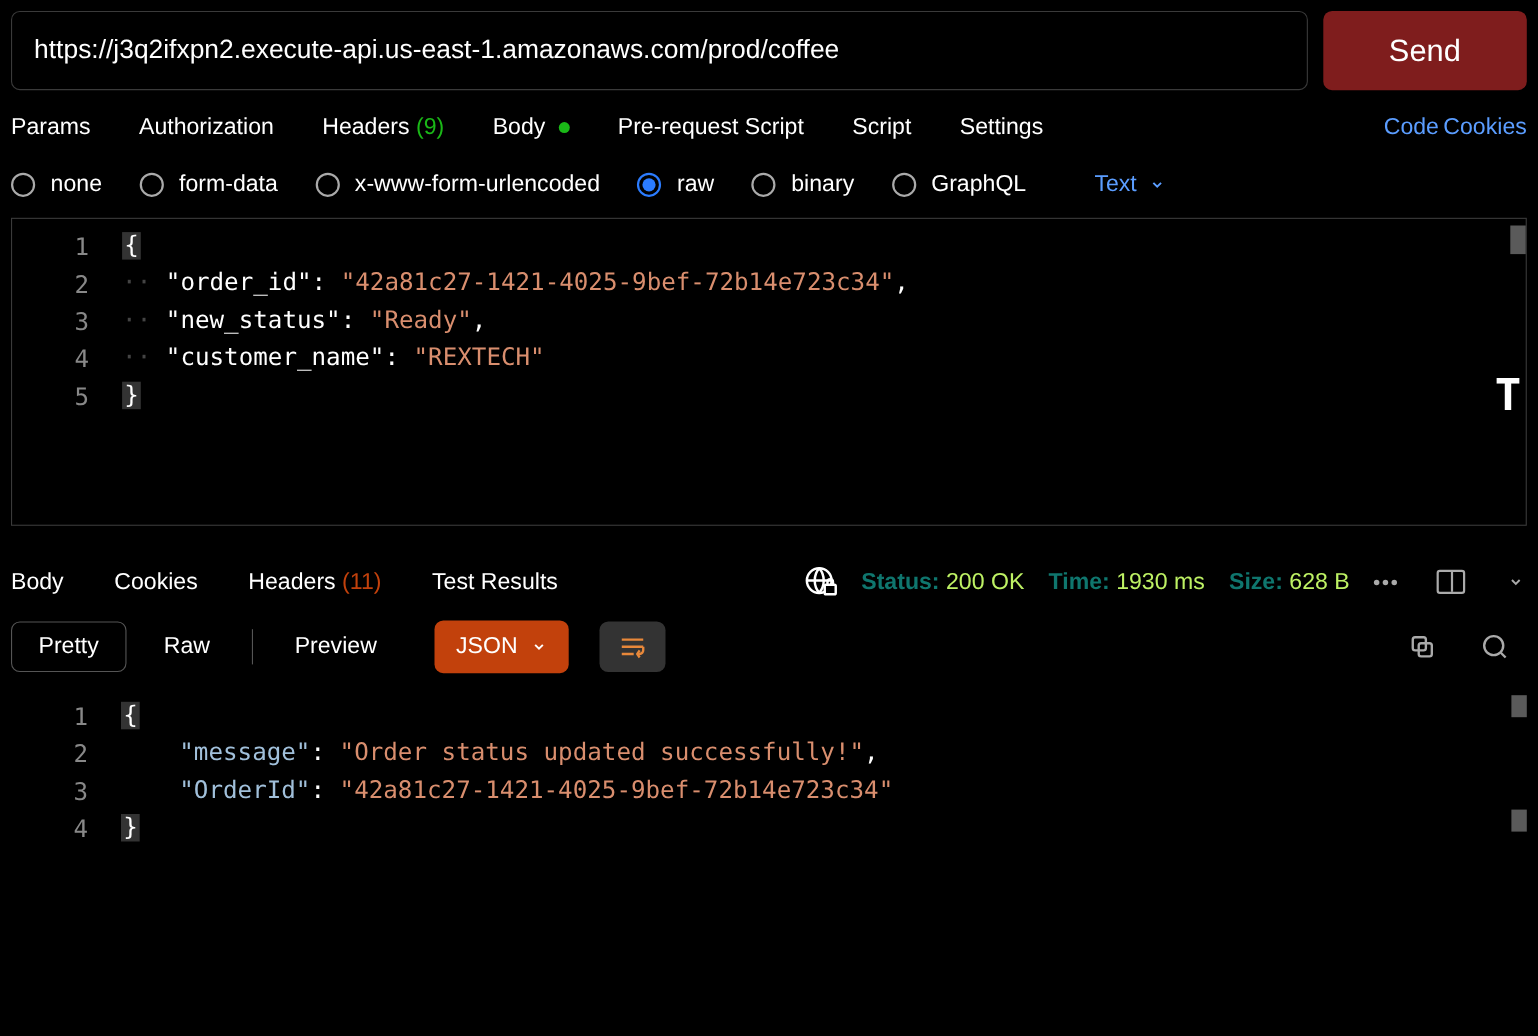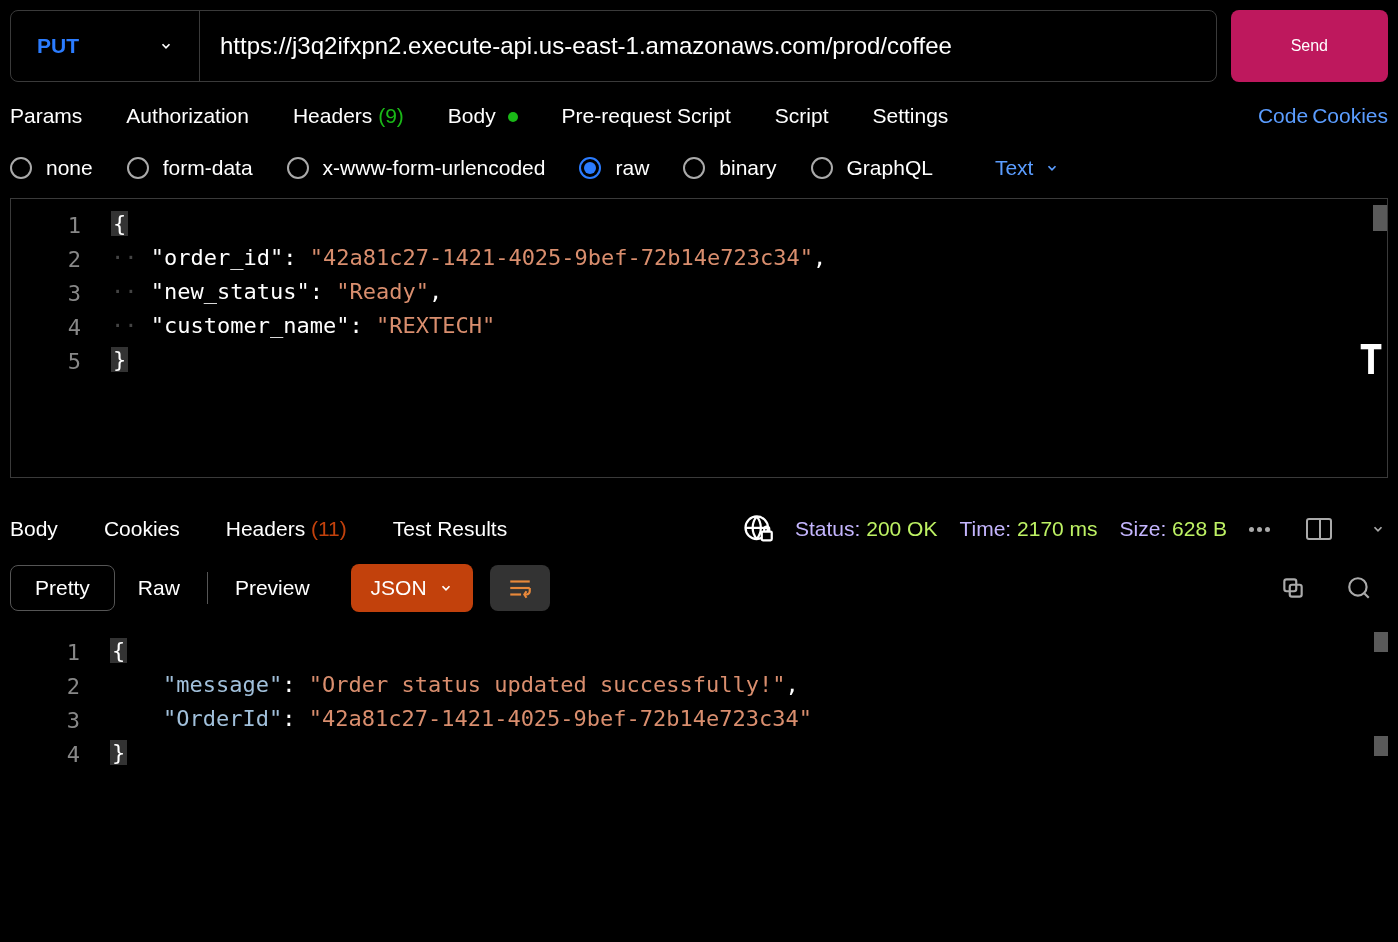--- a/index.html
+++ b/index.html
@@ -51,25 +51,25 @@
       flex: 1;
       background: transparent;
       border: none;
       color: #fff;
       font-size: 24px;
       padding: 0 20px;
       outline: none;
       height: 100%;
     }
     .send-btn {
-      background: #be185d;
+      background: #7f1d1d;
       color: #fff;
       border: none;
       border-radius: 8px;
-      font-size: 16px;
+      font-size: 28px;
       font-weight: 500;
       padding: 0 60px;
       cursor: pointer;
     }
     .tab-row {
       display: flex;
       align-items: center;
       gap: 44px;
       padding: 12px 10px 22px 10px;
     }
@@ -210,34 +210,35 @@
       margin-left: auto;
       display: flex;
       align-items: center;
       gap: 22px;
     }
     .globe-icon {
       width: 30px;
       height: 30px;
     }
     .status-text {
-      color: #c4b5fd;
+      color: #0f766e;
+      font-weight: bold;
     }
     .status-val {
       color: #bef264;
     }
     .icon-btn {
       cursor: pointer;
       display: flex;
       align-items: center;
     }
     .view-toolbar {
       display: flex;
       align-items: center;
-      gap: 1px;
+      gap: 12px;
       padding: 4px 10px 14px 10px;
     }
     .pretty-btn {
       border: 1px solid #555;
       border-radius: 8px;
       padding: 10px 24px;
       cursor: pointer;
     }
     .view-opt {
       padding: 10px 22px;
@@ -307,26 +308,20 @@
       bottom: 0;
       width: 2px;
       background: #aaa;
     }
   </style>
 </head>
 <body>
 
 <div class="request-row">
   <div class="url-box">
-    <div class="method-selector">
-      <span class="method-label">PUT</span>
-      <svg class="chevron" viewBox="0 0 24 24" fill="none" stroke="#fff" stroke-width="3">
-          <polyline points="6 9 12 15 18 9"></polyline>
-        </svg>
-    </div>
     <input class="url-input" value="https://j3q2ifxpn2.execute-api.us-east-1.amazonaws.com/prod/coffee" style="">
   </div>
   <button class="send-btn">Send</button>
 </div>
 
 <div class="tab-row">
   <span class="tab">Params</span>
   <span class="tab">Authorization</span>
   <span class="tab">
     <span>Headers</span>
@@ -412,21 +407,21 @@
         <path d="M2 11h18M11 2a14 14 0 010 18M11 2a14 14 0 000 18"></path>
         <rect x="15" y="14" width="8" height="7" rx="1" fill="#000"></rect>
         <path d="M17 14v-2a2 2 0 014 0v2"></path>
       </svg>
       <span>
         <span class="status-text">Status:</span>
         <span class="status-val">200 OK</span>
       </span>
       <span>
         <span class="status-text">Time:</span>
-        <span class="status-val">2170 ms</span>
+        <span class="status-val">1930 ms</span>
       </span>
       <span>
         <span class="status-text">Size:</span>
         <span class="status-val">628 B</span>
       </span>
       <div class="icon-btn">
         <div class="dots-icon">
             <span></span>
             <span></span>
             <span></span>

